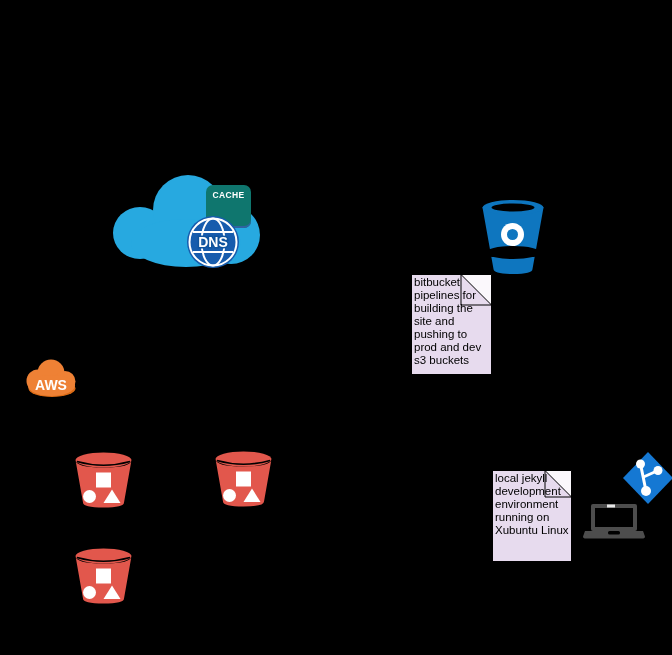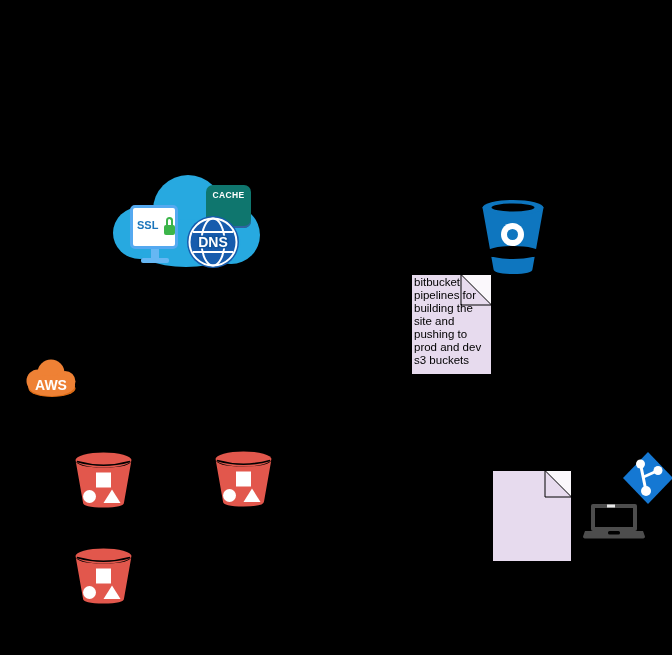--- a/index.html
+++ b/index.html
@@ -52,28 +52,20 @@
     <ellipse class="cloud-fill" cx="30" cy="63" rx="27" ry="26"></ellipse>
     <circle class="cloud-fill" cx="78" cy="40" r="35"></circle>
     <circle class="cloud-fill" cx="121" cy="65" r="29"></circle>
     <ellipse class="cloud-fill" cx="76" cy="73" rx="55" ry="24"></ellipse>
   </svg>
 
   <div class="abs cache-badge">
     <span class="lbl">CACHE</span>
   </div>
 
-  <div class="abs ssl-monitor">
-    <div class="abs ssl-screen"></div>
-    <div class="abs ssl-label">SSL</div>
-    <div class="abs lock-shackle"></div>
-    <div class="abs lock-body"></div>
-    <div class="abs stand-neck"></div>
-    <div class="abs stand-base"></div>
-  </div>
 
   <svg class="abs" style="left:186px;top:215px" width="54" height="54" viewBox="0 0 54 54">
     <circle cx="27" cy="27" r="26" fill="#175CAD"></circle>
     <circle cx="27" cy="27" r="23.5" fill="none" stroke="#FFFFFF" stroke-width="2"></circle>
     <ellipse cx="27" cy="27" rx="11.5" ry="23.5" fill="none" stroke="#FFFFFF" stroke-width="2"></ellipse>
     <line x1="7" y1="17" x2="47" y2="17" stroke="#FFFFFF" stroke-width="2"></line>
     <line x1="7" y1="37" x2="47" y2="37" stroke="#FFFFFF" stroke-width="2"></line>
     <text x="27" y="32" text-anchor="middle" font-size="14" font-weight="bold" font-family="Liberation Sans, sans-serif" fill="#FFFFFF" stroke="#10549E" stroke-width="3" paint-order="stroke">DNS</text>
   </svg>
 
@@ -129,20 +121,21 @@
     <circle cx="17.5" cy="45.5" r="6.5" fill="#FFFFFF"></circle>
     <polygon points="40,38.5 48.5,52 31.5,52" fill="#FFFFFF"></polygon>
   </svg>
 
   <svg class="abs" style="left:492px;top:470px" width="80" height="92" viewBox="0 0 80 92">
     <rect x="0.5" y="0.5" width="79" height="91" fill="#E7DBEE" stroke="#000000"></rect>
     <polygon points="53,0.5 79.5,0.5 79.5,27" fill="#FBF8FC" stroke="#000000"></polygon>
     <line x1="53" y1="0.5" x2="53" y2="27" stroke="#000000"></line>
     <line x1="53" y1="27" x2="79.5" y2="27" stroke="#000000"></line>
   </svg>
+  <div class="abs note-text" style="left:495px;top:472px">local jekyll development environment running on Xubuntu Linux</div>
 
   <svg class="abs" style="left:622px;top:451px" width="52" height="54" viewBox="0 0 52 54">
     <polygon points="26,1 51,27 26,53 1,27" fill="#1578D3"></polygon>
     <line x1="18.5" y1="13" x2="24" y2="40" stroke="#FFFFFF" stroke-width="3" stroke-linecap="round"></line>
     <line x1="21.5" y1="26" x2="36" y2="19.5" stroke="#FFFFFF" stroke-width="3" stroke-linecap="round"></line>
     <circle cx="18.5" cy="13" r="4.5" fill="#FFFFFF"></circle>
     <circle cx="36" cy="19.5" r="4.5" fill="#FFFFFF"></circle>
     <circle cx="24" cy="40" r="5" fill="#FFFFFF"></circle>
   </svg>
 

